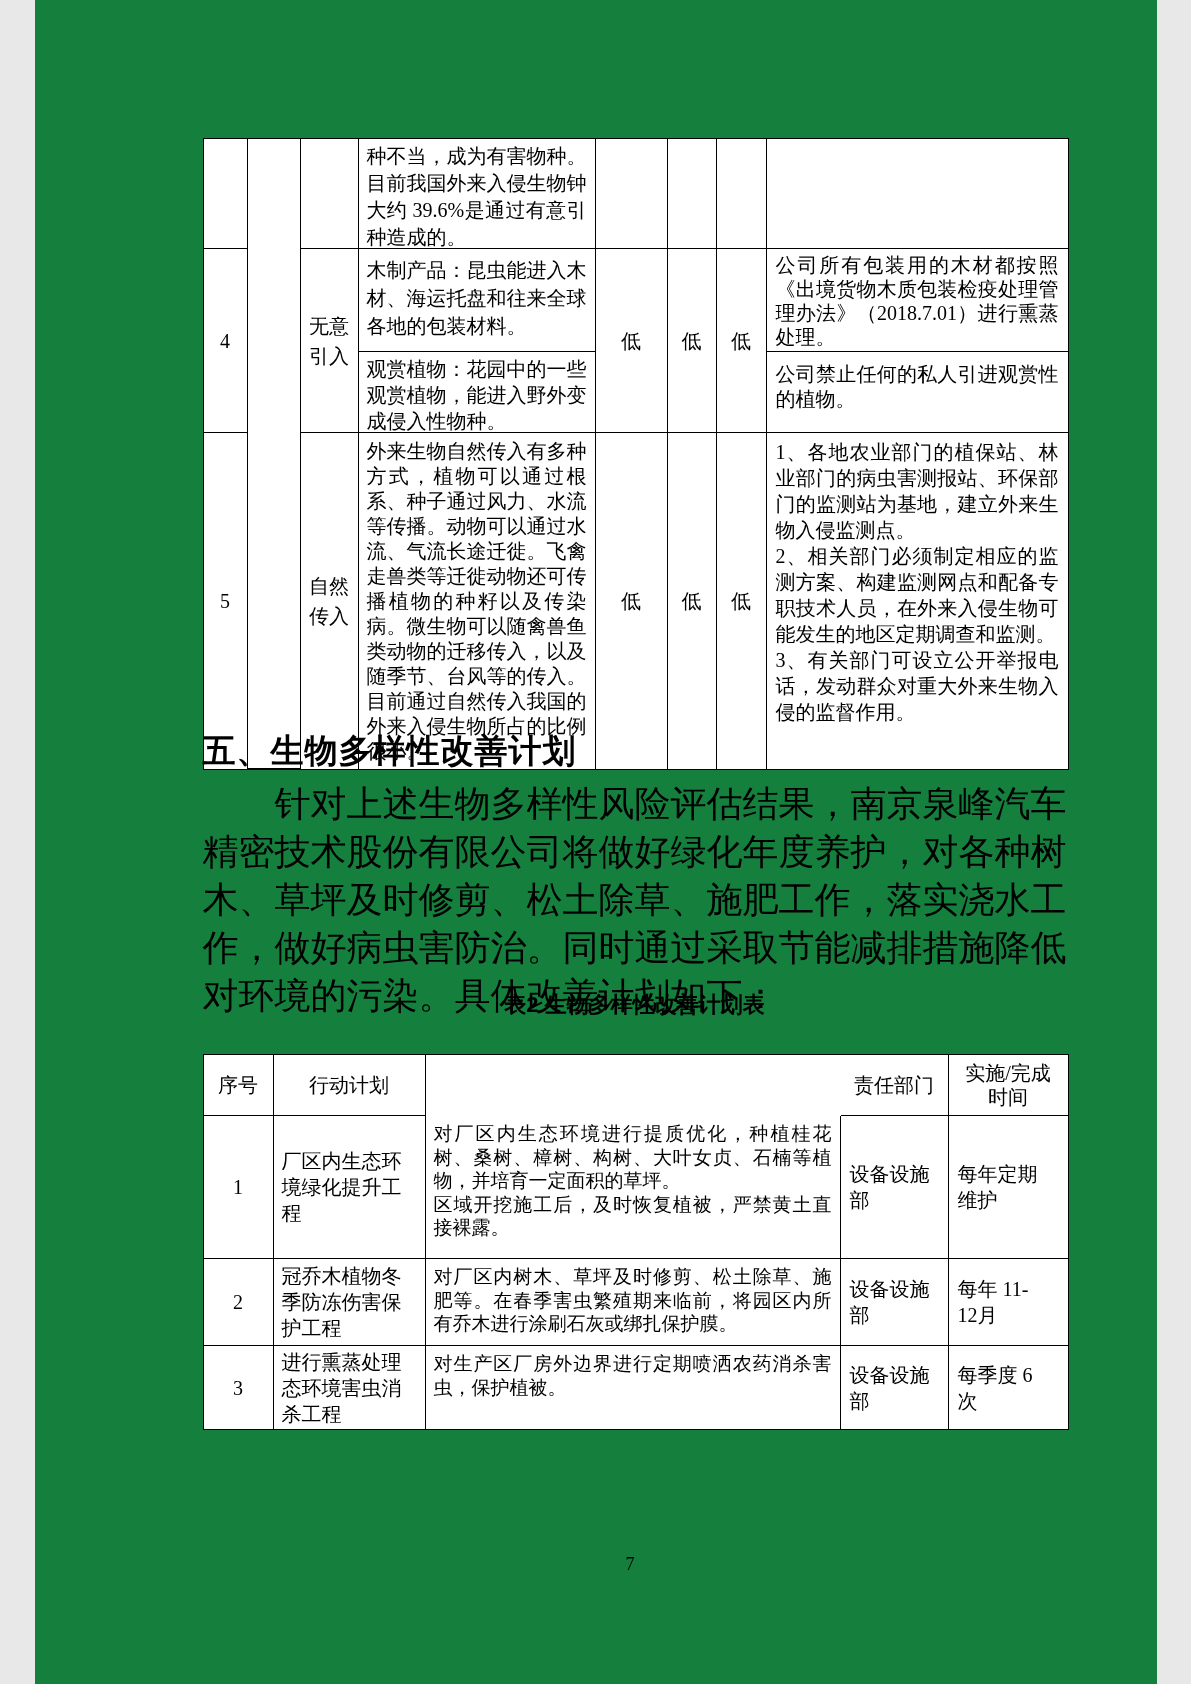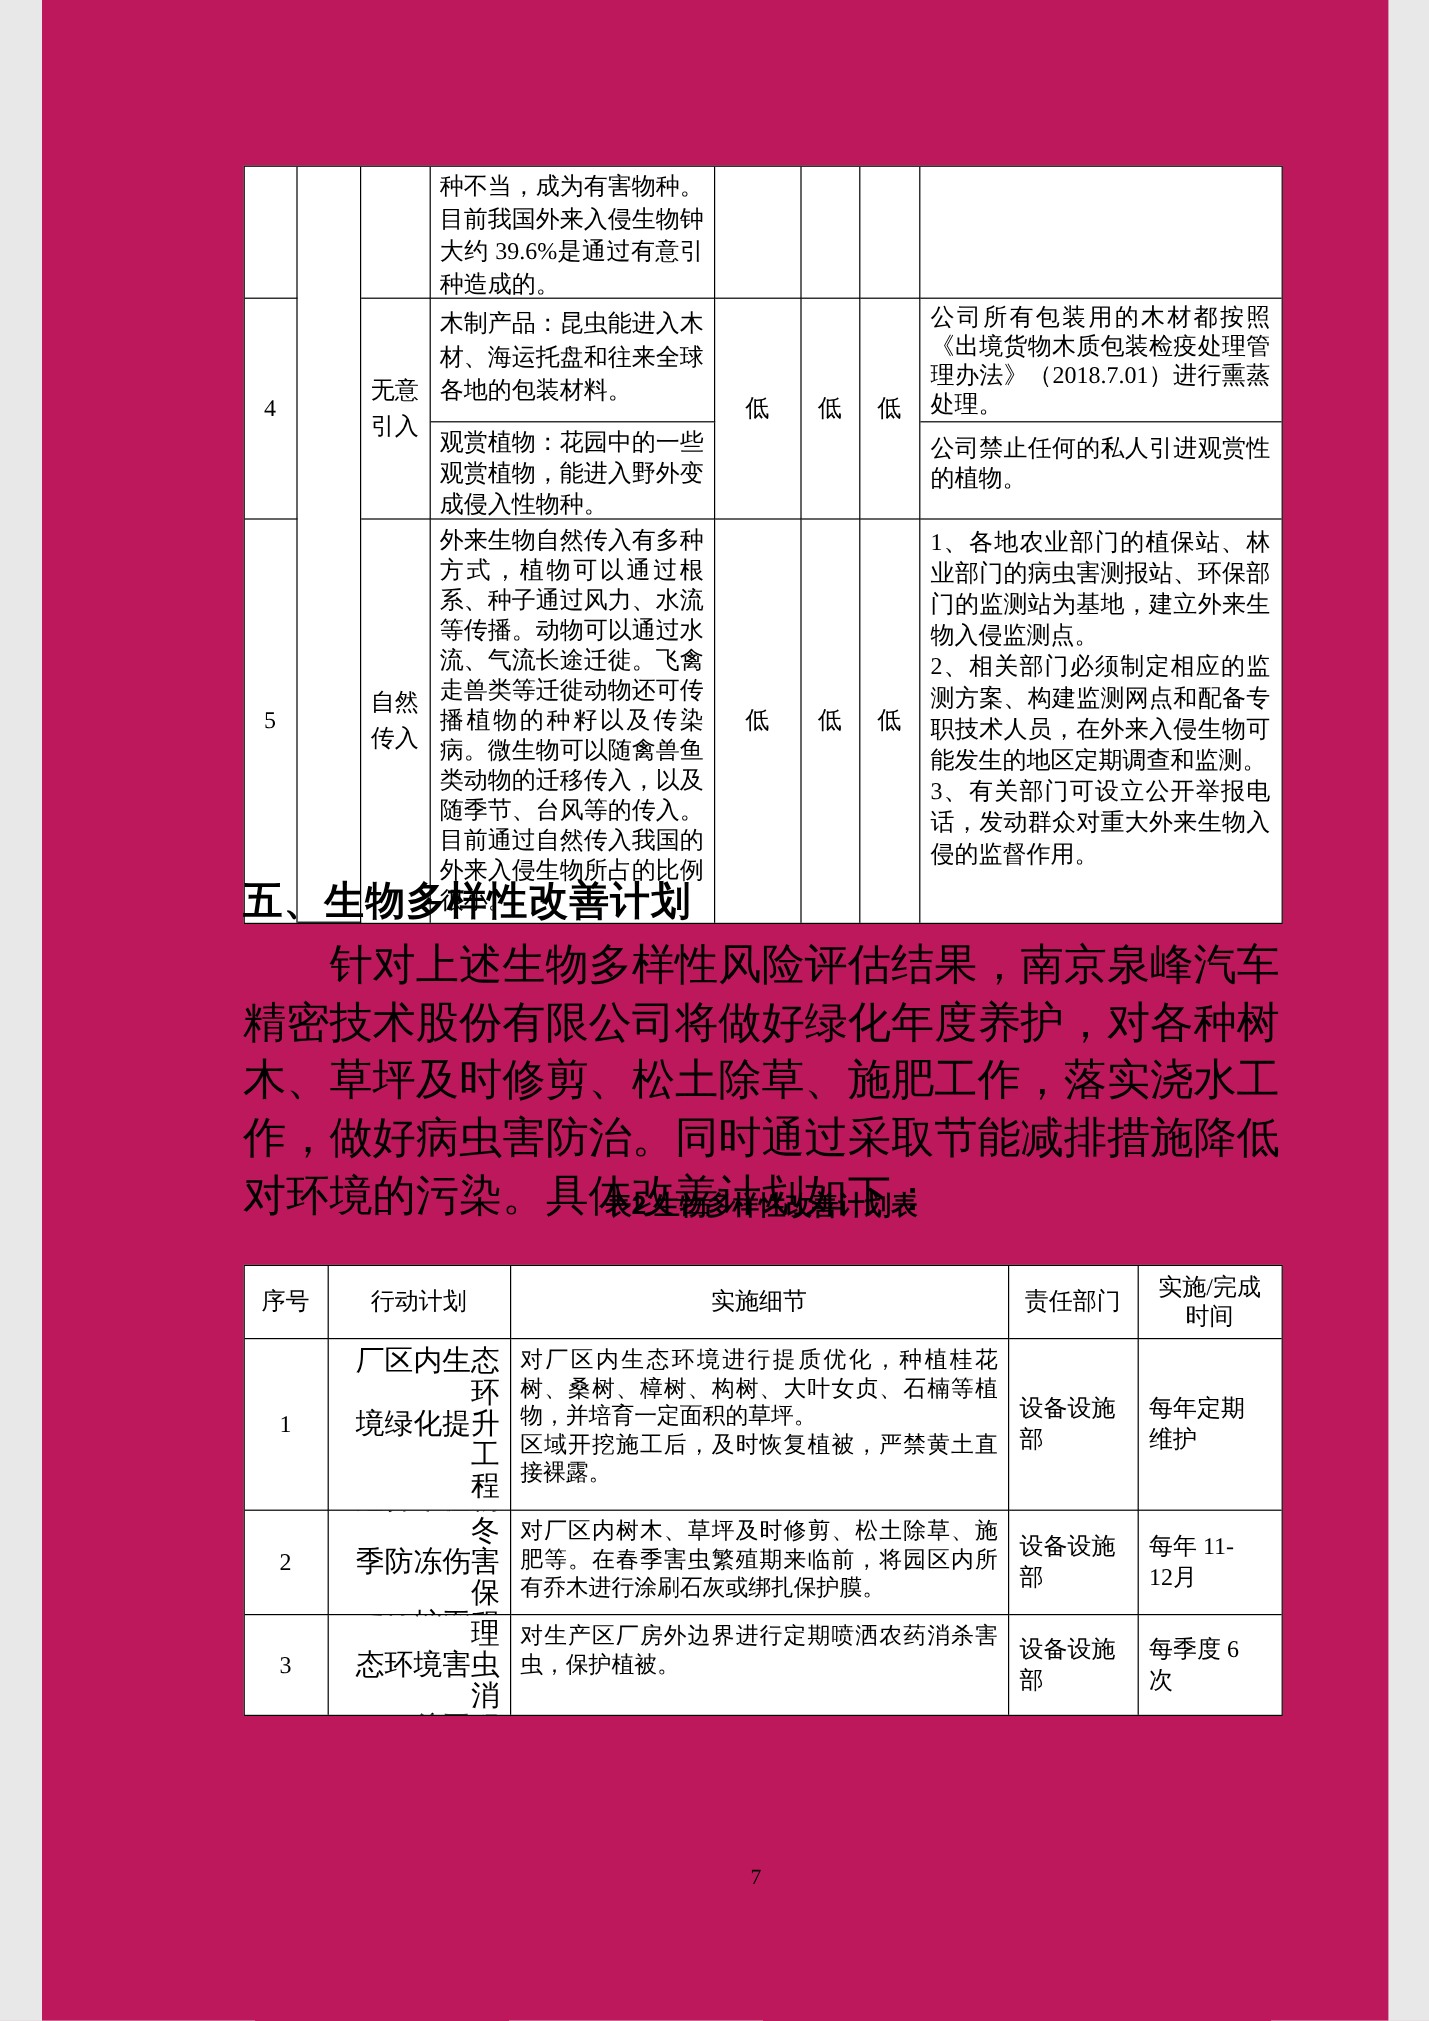--- a/index.html
+++ b/index.html
@@ -1,17 +1,17 @@
 <!DOCTYPE html>
 <html><head>
 <meta charset="utf-8">
 <style>
   html,body{margin:0;padding:0;background:#e8e8e8;}
   .page{
-    position:relative;width:1122px;height:1684px;background:#be185d;
+    position:relative;width:1122px;height:1684px;background:#15803d;
     font-family:"Liberation Serif","DejaVu Serif",serif;color:#000;
     overflow:hidden;margin:0 auto;text-decoration:underline;
   }
   
   .grid{position:absolute;display:grid;border:1.5px solid #000;background:#fff;}
   .c{
     border-right:1.5px solid #000;border-bottom:1.5px solid #000;
     box-sizing:border-box;overflow:hidden;
     font-size:20px;line-height:25px;
     white-space:pre-line;text-align:justify;padding:4px 8px;
@@ -39,21 +39,21 @@
     font-size:36px;line-height:48px;text-align:justify;text-indent:2em;
   }
   .t2title{
     position:absolute;left:168px;top:990px;width:864px;
     font-family:"Liberation Sans","DejaVu Sans",sans-serif;
     font-weight:bold;font-size:22px;line-height:30px;text-align:center;
   }
   
   .t2{left:168px;top:1054px;grid-template-columns:70px 152px 415px 108px 119px;grid-template-rows:61px 143px 87px 83px;}
   .hc{display:flex;align-items:center;justify-content:center;text-align:center;font-size:20px;line-height:24px;padding:0;white-space:pre-line;}
-  .act{display:flex;align-items:center;font-size:24px;line-height:26px;padding:0 8px;text-align:right;}
+  .act{display:flex;align-items:center;font-size:20px;line-height:26px;padding:0 8px;text-align:left;}
   .det{font-size:19px;line-height:23.5px;padding:6px 8px 0 8px;}
   .sml{display:flex;align-items:center;font-size:20px;line-height:26px;padding:0 9px;text-align:left;}
   .pageno{
     position:absolute;left:0;top:1554px;width:1191px;text-align:center;
     font-size:18px;
   }
 </style>
 </head>
 <body>
 
@@ -95,21 +95,20 @@
 
   <h2 class="heading">五、生物多样性改善计划</h2>
   <p class="para">针对上述生物多样性风险评估结果，南京泉峰汽车精密技术股份有限公司将做好绿化年度养护，对各种树木、草坪及时修剪、松土除草、施肥工作，落实浇水工作，做好病虫害防治。同时通过采取节能减排措施降低对环境的污染。具体改善计划如下：</p>
 
   <div class="t2title">表2 生物多样性改善计划表</div>
 
   <div class="grid t2">
 
     <div class="c hc" style="grid-area:1/1/2/2">序号</div>
     <div class="c hc" style="grid-area:1/2/2/3">行动计划</div>
-    <div class="c hc" style="grid-area:1/3/2/4">实施细节</div>
     <div class="c hc" style="grid-area:1/4/2/5">责任部门</div>
     <div class="c hc nr" style="grid-area:1/5/2/6">实施/完成
 时间</div>
 
     <div class="c cen" style="grid-area:2/1/3/2">1</div>
     <div class="c act" style="grid-area:2/2/3/3">厂区内生态环
 境绿化提升工
 程</div>
     <div class="c det" style="grid-area:2/3/3/4">对厂区内生态环境进行提质优化，种植桂花树、桑树、樟树、构树、大叶女贞、石楠等植物，并培育一定面积的草坪。
 区域开挖施工后，及时恢复植被，严禁黄土直接裸露。</div>

